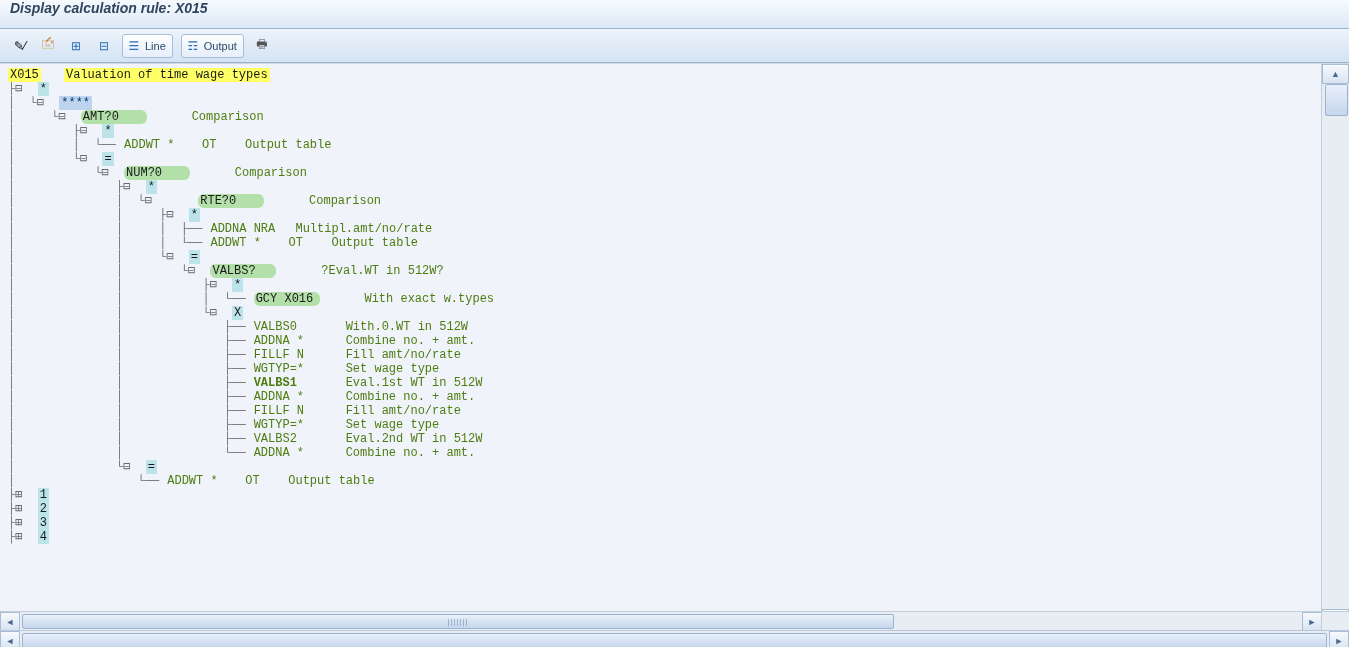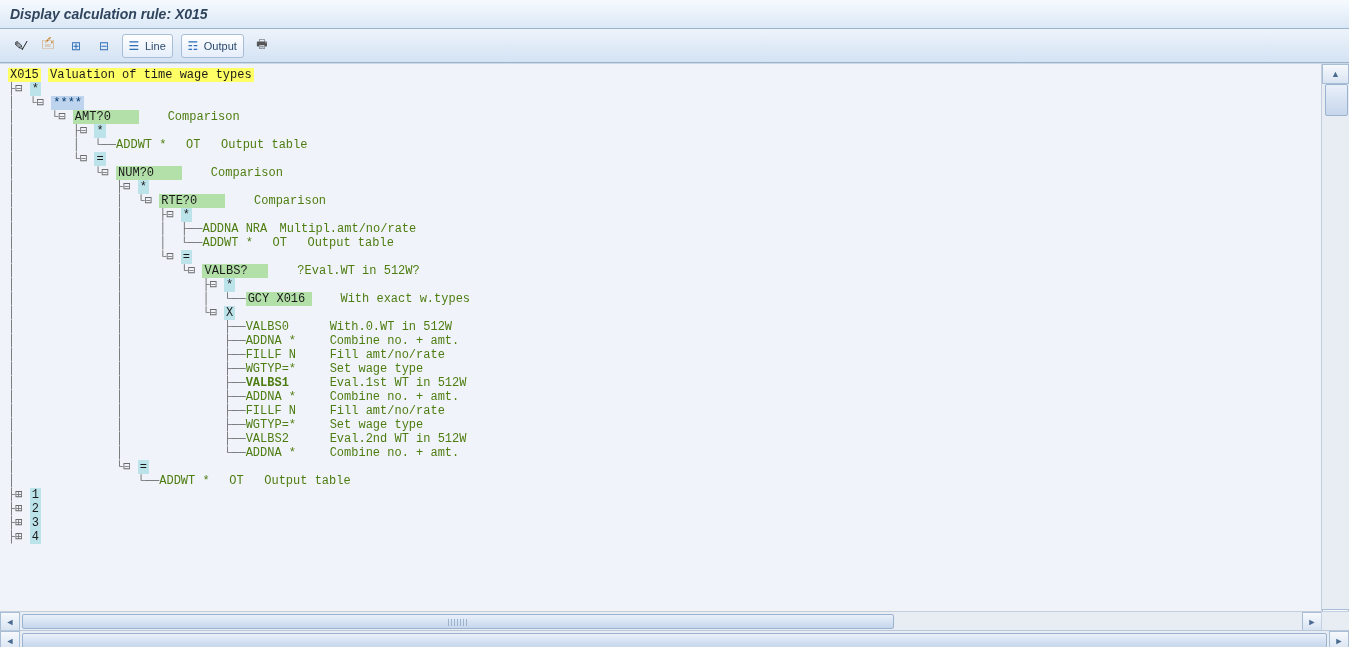--- a/index.html
+++ b/index.html
@@ -10,21 +10,20 @@
     font-family: Arial, Helvetica, sans-serif;
     font-size: 12px;
     background: #f2f2f2;
     overflow: hidden;
   }
   .title-bar {
     height: 28px;
     background: linear-gradient(#f6fafe, #dbe8f6);
     border-bottom: 1px solid #9ab4cd;
     display: flex;
-    align-items: center;
     padding-left: 10px;
   }
   .title-bar .title {
     font-weight: bold;
     font-style: italic;
     font-size: 14px;
     color: #30455d;
   }
   .toolbar {
     height: 33px;
@@ -85,24 +84,25 @@
     line-height: 14px;
     color: #1a1a1a;
     overflow:hidden;
   }
   .tree-inner { padding: 4px 0 0 8px; }
   .row {
     display:flex;
     height:14px;
     align-items:center;
     white-space:pre;
+    gap:8px;
   }
   .pipes { color:#6b6b6b; user-select:none; }
   .node-yellow { background:#ffff66; padding:0 2px;}
-  .node-green  { background:#b3e0a9; padding:0 8px 0 2px;}
+  .node-green  { background:#b3e0a9; padding:0 8px 0 2px;border-radius:6px;}
   .node-cyan   { background:#bde3ea; padding:0 2px;}
   .node-blue   { background:#bed4ee; padding:0 2px; color:#003a70;}
   .op { color:#4d7c0f; }
   .desc { color:#4d7c0f; }
 
   
   .vscroll {
     position:absolute;
     right:0; top:0;
     width:27px;
@@ -191,21 +191,21 @@
 
       <div class="row"><span class="pipes">│     └⊟ </span><span class="node-green" style="width:56px;display:inline-block;">AMT?0</span><span>    </span><span class="desc">Comparison</span></div>
 
       <div class="row"><span class="pipes">│        ├⊟ </span><span class="node-cyan">*</span></div>
       <div class="row"><span class="pipes">│        │  └──</span><span class="op" style="display:inline-block;width:70px;">ADDWT *</span><span class="op" style="display:inline-block;width:35px;">OT</span><span class="desc">Output table</span></div>
 
       <div class="row"><span class="pipes">│        └⊟ </span><span class="node-cyan">=</span></div>
       <div class="row"><span class="pipes">│           └⊟ </span><span class="node-green" style="width:56px;display:inline-block;">NUM?0</span><span>    </span><span class="desc">Comparison</span></div>
 
       <div class="row"><span class="pipes">│              ├⊟ </span><span class="node-cyan">*</span></div>
-      <div class="row"><span class="pipes">│              │  └⊟ </span><span class="node-green" style="width:56px;display:inline-block;">RTE?0</span><span>    </span><span class="desc">Comparison</span></div>
+      <div class="row"><span class="pipes">│              │  └⊟ </span><span class="node-green" style="width:56px;display:inline-block;margin-left:31px;">RTE?0</span><span>    </span><span class="desc">Comparison</span></div>
 
       <div class="row"><span class="pipes">│              │     ├⊟ </span><span class="node-cyan">*</span></div>
       <div class="row"><span class="pipes">│              │     │  ├──</span><span class="op" style="display:inline-block;width:77px;">ADDNA NRA</span><span class="desc">Multipl.amt/no/rate</span></div>
       <div class="row"><span class="pipes">│              │     │  └──</span><span class="op" style="display:inline-block;width:70px;">ADDWT *</span><span class="op" style="display:inline-block;width:35px;">OT</span><span class="desc">Output table</span></div>
 
       <div class="row"><span class="pipes">│              │     └⊟ </span><span class="node-cyan">=</span></div>
       <div class="row"><span class="pipes">│              │        └⊟ </span><span class="node-green" style="width:56px;display:inline-block;">VALBS?</span><span>    </span><span class="desc">?Eval.WT in 512W?</span></div>
 
       <div class="row"><span class="pipes">│              │           ├⊟ </span><span class="node-cyan">*</span></div>
       <div class="row"><span class="pipes">│              │           │  └──</span><span class="node-green" style="width:56px;display:inline-block;">GCY X016</span><span>    </span><span class="desc">With exact w.types</span></div>

